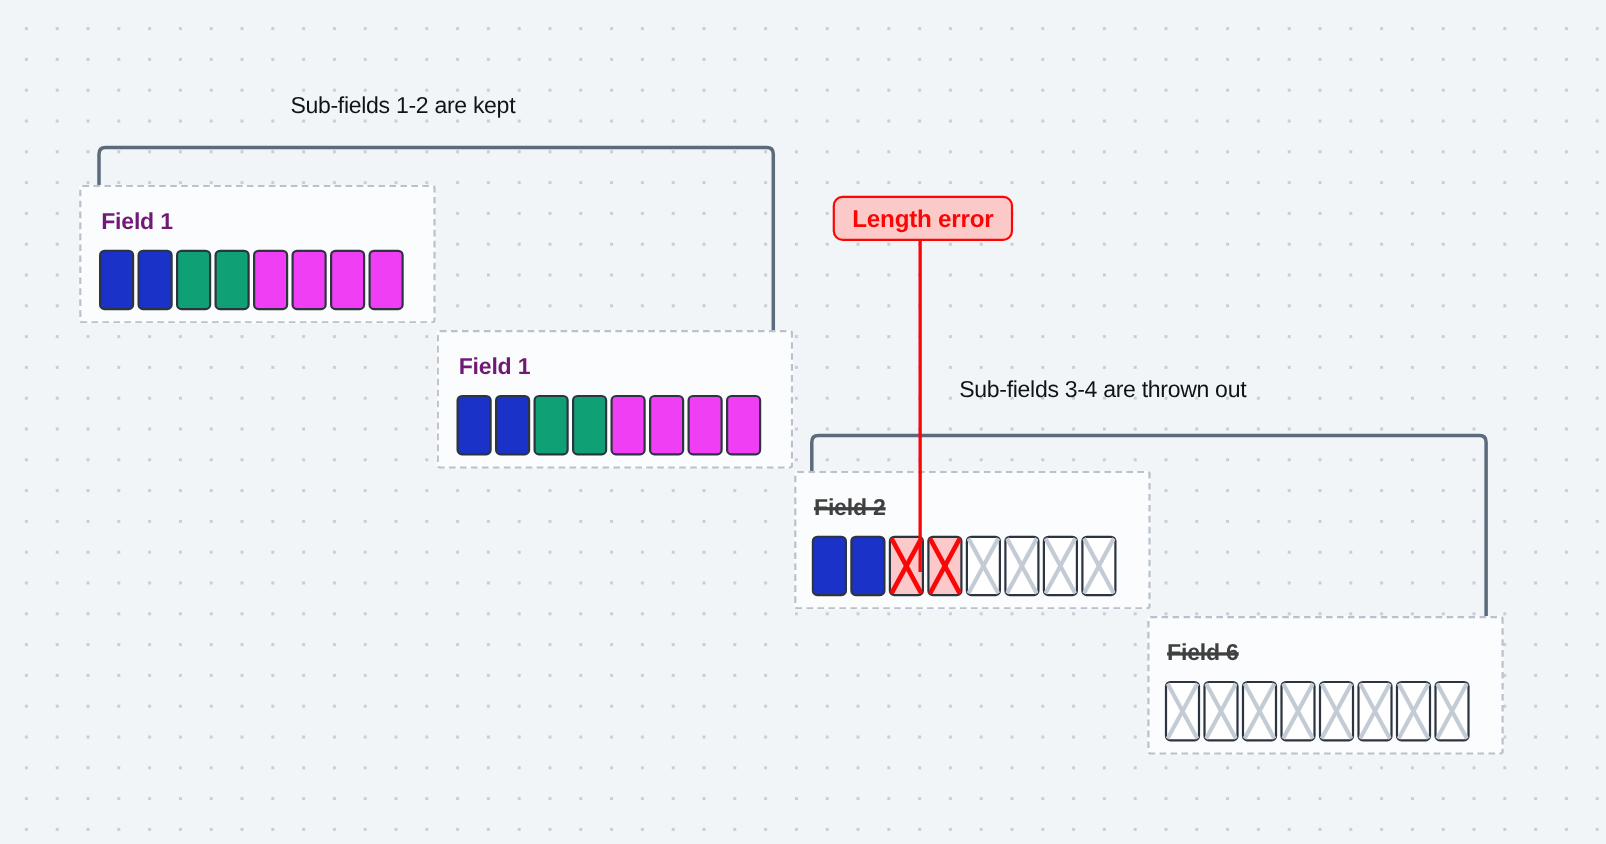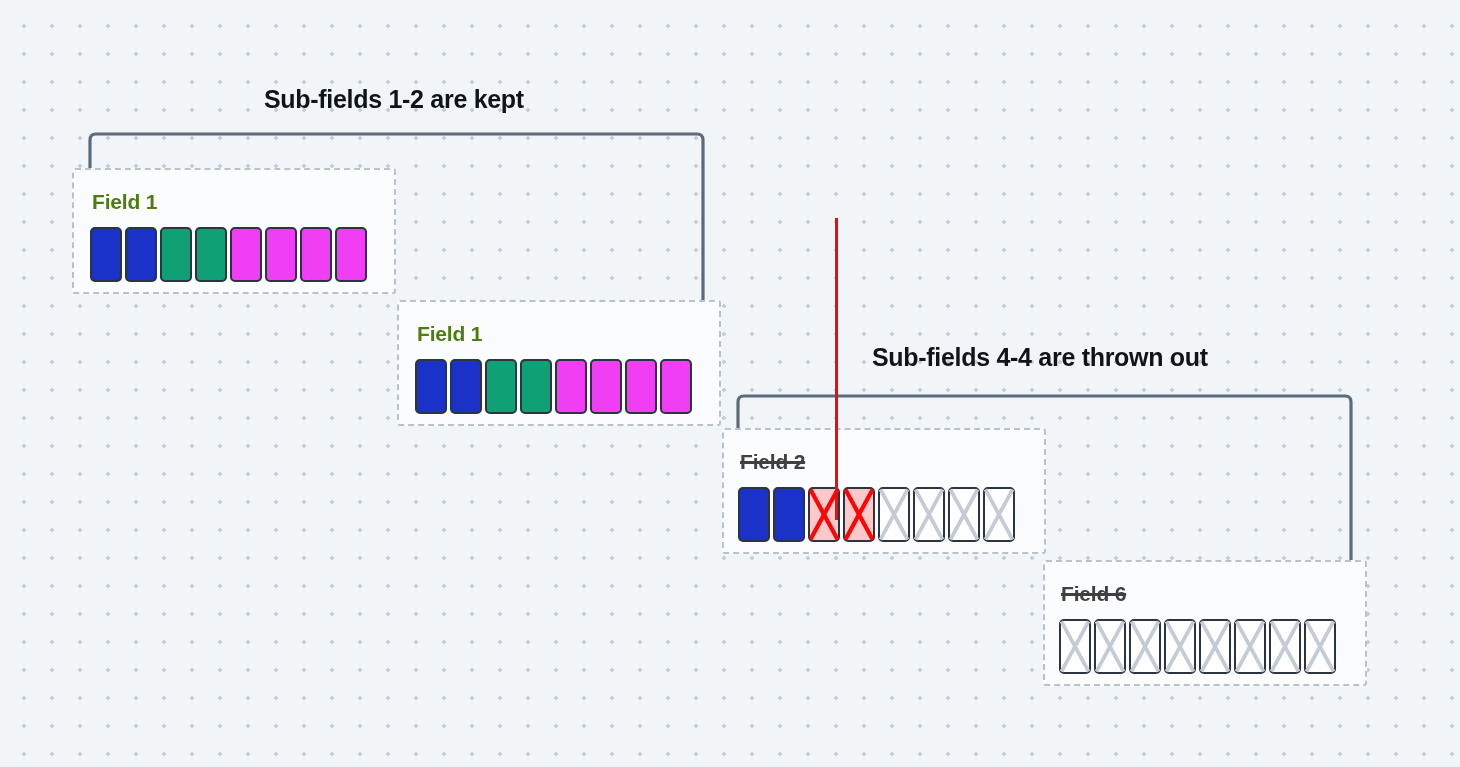--- a/index.html
+++ b/index.html
@@ -28,21 +28,21 @@
     position: absolute;
     box-sizing: border-box;
     background: #fbfcfd;
     border: 2px dashed #b9c2cc;
     border-radius: 3px;
   }
   .field-label {
     position: absolute;
     font-size: 21px;
     font-weight: 700;
-    color: #4d7c0f;
+    color: #701a75;
     letter-spacing: -0.2px;
     white-space: nowrap;
   }
   .field-label.struck {
     color: #404040;
     text-decoration: line-through;
     text-decoration-thickness: 2.5px;
   }
   .cells {
     position: absolute;
@@ -69,22 +69,22 @@
     inset: -1px;
     width: calc(100% + 2px);
     height: calc(100% + 2px);
   }
   .cell .x line { stroke: #c3cbd4; stroke-width: 4; }
   .cell.err .x line { stroke: #fb0606; stroke-width: 4.5; }
 
   
   .caption {
     position: absolute;
-    font-size: 25px;
-    font-weight: 700;
+    font-size: 21px;
+    font-weight: 400;
     color: #101418;
     letter-spacing: -0.3px;
     white-space: nowrap;
   }
 
   
   .bracket {
     position: absolute;
     pointer-events: none;
   }
@@ -150,21 +150,21 @@
       <div class="cell blue"></div>
       <div class="cell teal"></div>
       <div class="cell teal"></div>
       <div class="cell magenta"></div>
       <div class="cell magenta"></div>
       <div class="cell magenta"></div>
       <div class="cell magenta"></div>
     </div>
   </div>
 
-  <div class="caption" style="left:872px; top:343px;">Sub-fields 4-4 are thrown out</div>
+  <div class="caption" style="left:872px; top:343px;">Sub-fields 3-4 are thrown out</div>
 
   <svg class="bracket" style="left:728px; top:388px;" width="640" height="182" viewBox="0 0 640 182">
     <path d="M 10,62 L 10,14 Q 10,8 16,8 L 617,8 Q 623,8 623,14 L 623,176"></path>
   </svg>
 
   <div class="field-panel" style="left:722px; top:428px; width:324px; height:126px;">
     <div class="field-label struck" style="left:16px; top:20px;">Field 2</div>
     <div class="cells" style="left:14px; top:57px;">
       <div class="cell blue"></div>
       <div class="cell blue"></div>
@@ -255,14 +255,17 @@
       <div class="cell empty">
         <svg class="x" viewBox="0 0 32 55" preserveAspectRatio="none">
           <line x1="1.5" y1="1.5" x2="30.5" y2="53.5"></line>
             <line x1="30.5" y1="1.5" x2="1.5" y2="53.5"></line>
         </svg>
       </div>
     </div>
   </div>
 
   <div class="error-line" style="left:835px; top:218px; height:302px;"></div>
+  <div class="error-box" style="left:757px; top:178px; width:164px; height:41px;">
+    <span>Length error</span>
+  </div>
 
 </div>
 
 </body></html>

